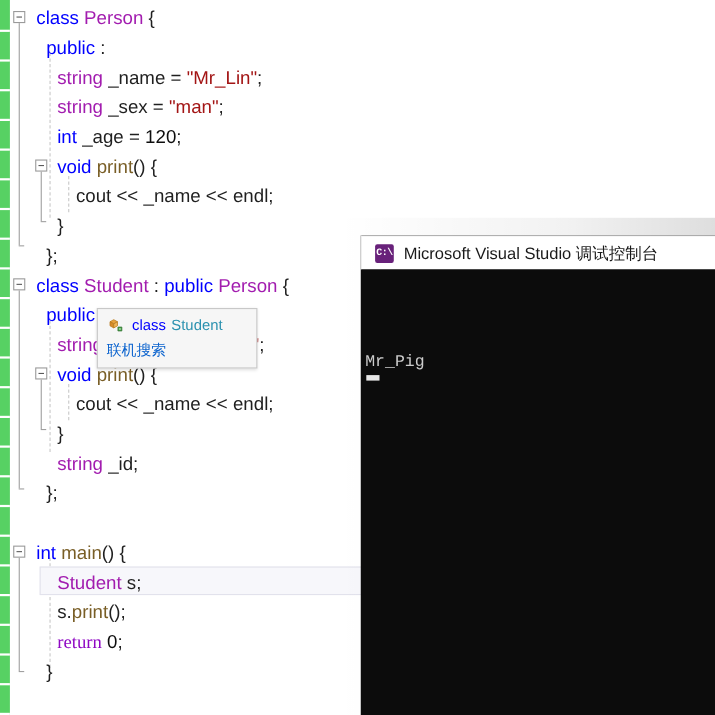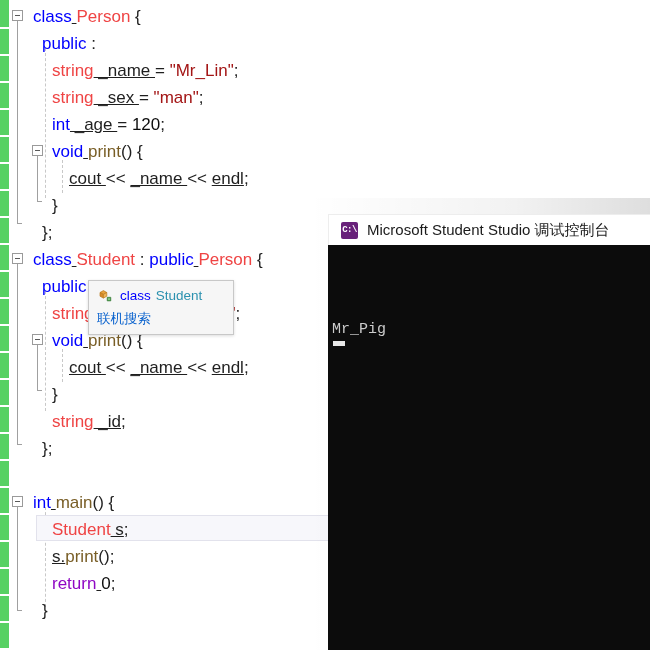--- a/index.html
+++ b/index.html
@@ -93,27 +93,27 @@
   .line {
     position: absolute;
     left: 0;
     height: 27px;
     line-height: 27px;
     white-space: pre;
   }
 
   
   .kw   { color: #0000FF; }   
-  .typ  { color: #ef4444; }   
+  .typ  { color: #a21caf; }   
   .fn   { color: #795E26; }   
   .str  { color: #A31515; }   
   .num  { color: #0D0D0D; }   
   .op   { color: #1F1F1F; }   
-  .pl   { color: #1F1F1F; text-decoration: underline; }   
-  .ctrl { color: #8F08C4; }   
+  .pl   { color: #1F1F1F; }   
+  .ctrl { color: #8F08C4; font-family: Liberation Serif, serif; }   
   .punc { color: #1F1F1F; }
 
   
   .curline {
     position: absolute;
     left: 36px;
     height: 26px;
     box-sizing: border-box;
     border: 1px solid #E2E2EC;
     background: #F7F7FB;
@@ -312,20 +312,20 @@
     <div class="tt-link">联机搜索</div>
   </div>
 
   <div class="console-shadow"></div>
 
   <div class="console">
     <div class="console-title">
       <span class="con-icon">
         <span>C:\</span>
       </span>
-      <span class="con-title-text">Microsoft Student Studio 调试控制台</span>
+      <span class="con-title-text">Microsoft Visual Studio 调试控制台</span>
     </div>
     <div class="console-body" id="conbody">
       <div class="con-cursor"></div>
     <div class="con-line">Mr_Pig</div><div class="con-line">&nbsp;</div></div>
   </div>
 
 </div>
 
 </body></html>

